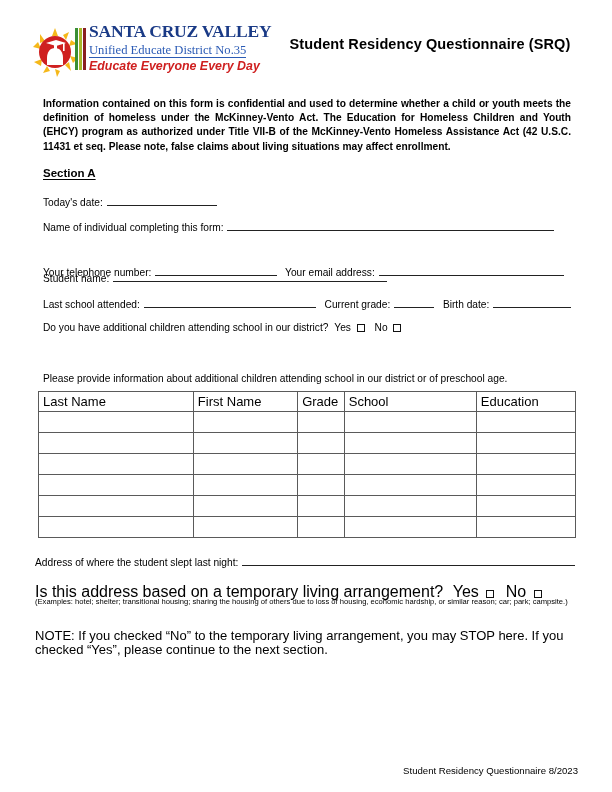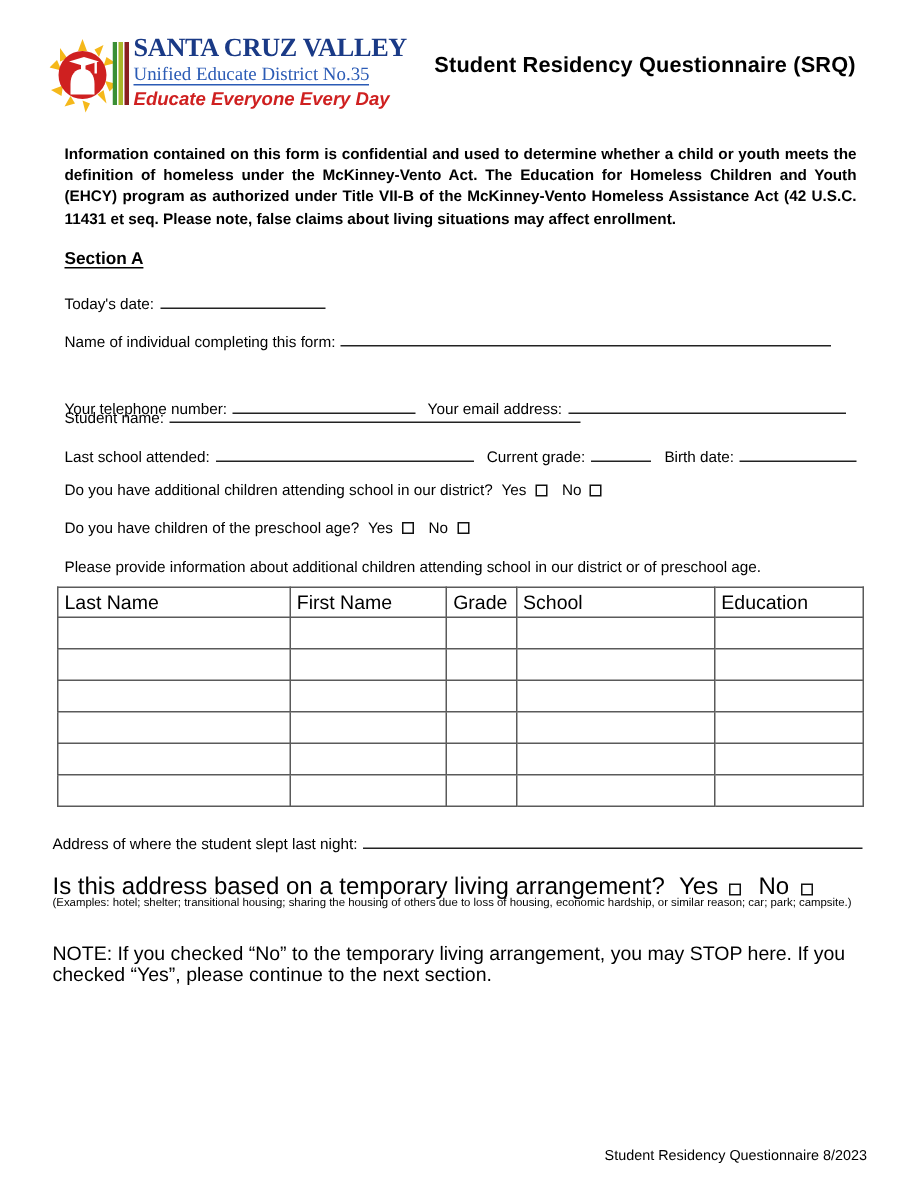--- a/index.html
+++ b/index.html
@@ -21,21 +21,21 @@
     position: absolute;
     left: 0; top: 18px;
     width: 612px;
     height: 62px;
   }
   .logo-block {
     position: absolute;
     left: 33px; top: 4px;
     width: 200px; height: 56px;
     display: flex;
-    align-items: center;
+    align-items: flex-end;
   }
   .logo-mark {
     position: relative;
     width: 46px; height: 50px;
     flex: 0 0 46px;
     margin-top: 1px;
   }
   .logo-mark svg { display: block; }
 
   .logo-bars {
@@ -279,27 +279,20 @@
   </div>
 
   <div class="frow" style="top:321px;">
     <span>Do you have additional children attending school in our district?</span>
     <span style="margin-left:3px;">Yes</span>
     <span class="cbox"></span>
     <span style="margin-left:4px;">No</span>
     <span class="cbox"></span>
   </div>
 
-  <div class="frow" style="top:346px;">
-    <span>Do you have children of the preschool age?</span>
-    <span style="margin-left:3px;">Yes</span>
-    <span class="cbox"></span>
-    <span style="margin-left:4px;">No</span>
-    <span class="cbox"></span>
-  </div>
 
   <div class="frow" style="top:372px;">Please provide information about additional children attending school in our district or of preschool age.</div>
 
   <table class="tbl">
     <thead>
       <tr>
         <th class="c-last">Last Name</th>
         <th class="c-first">First Name</th>
         <th class="c-grade">Grade</th>
         <th class="c-school">School</th>

